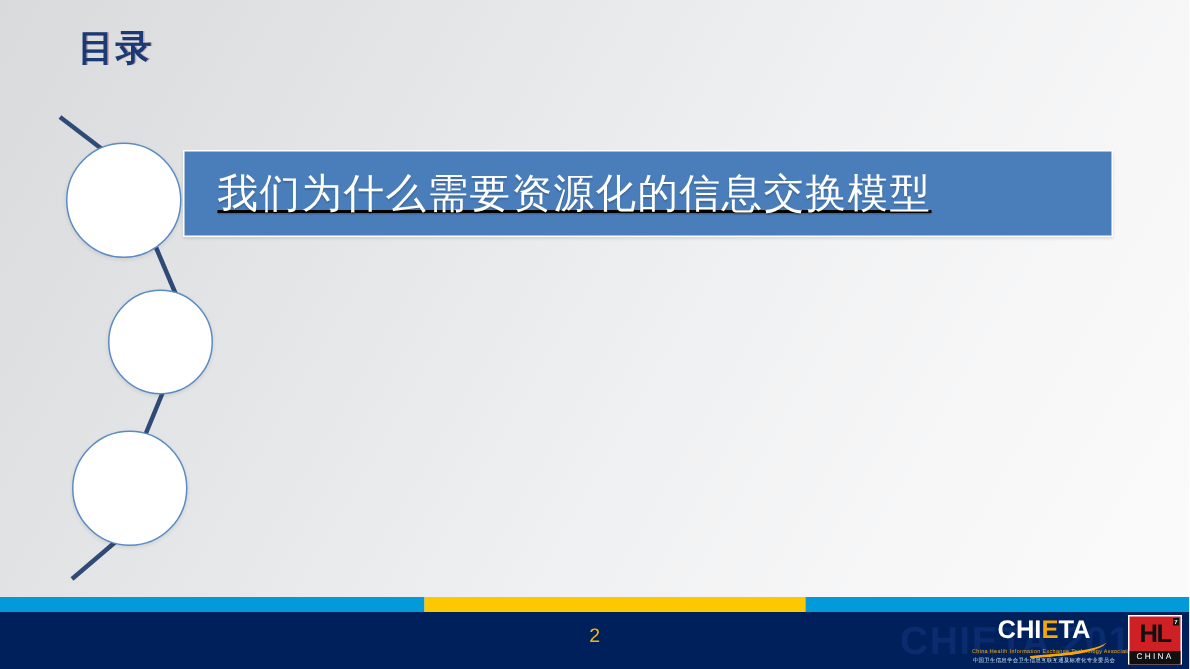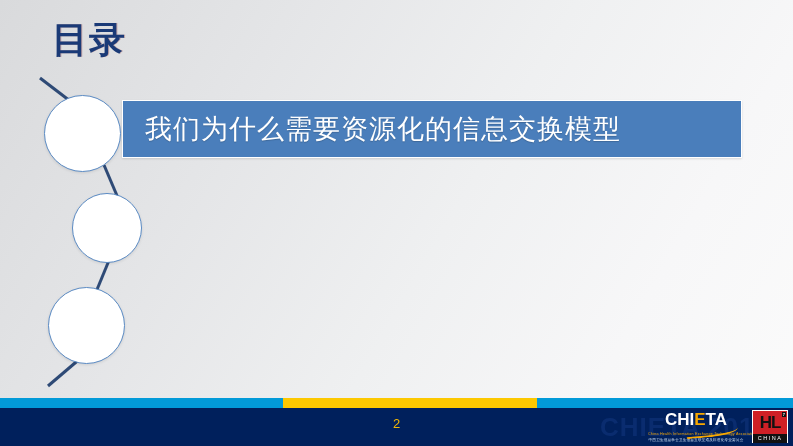--- a/index.html
+++ b/index.html
@@ -16,21 +16,21 @@
     height: 446px;
     overflow: hidden;
     background: linear-gradient(120deg, #d9dadc 0%, #e4e5e7 28%, #eff0f1 55%, #f7f7f8 78%, #fbfbfb 100%);
   }
 
   
   #slide-title {
     position: absolute;
     left: 52px;
     top: 20px;
-    font-size: 36px;
+    font-size: 24px;
     font-weight: bold;
     color: #1a3a77;
     letter-spacing: 1px;
     line-height: 1.1;
     text-shadow: 1px 0 0 rgba(150,60,60,0.35);
     white-space: nowrap;
   }
 
   
   #diagram {
@@ -43,20 +43,21 @@
 
   
   .agenda-bar {
     position: absolute;
     background: #4a7ebb;
     border: 1px solid #ffffff;
     box-sizing: border-box;
     box-shadow: 0 1px 2px rgba(0,0,0,0.12);
     display: flex;
     align-items: center;
+    text-decoration: underline;
   }
   .agenda-bar .bar-text {
     color: #ffffff;
     font-size: 27px;
     font-family: "Liberation Serif", "DejaVu Serif", serif;
     letter-spacing: 1px;
     white-space: nowrap;
     text-shadow: 0 1px 1px rgba(0,0,0,0.18);
   }
   #bar-0 { left: 122px; top: 100px; width: 620px; height: 58px; }

